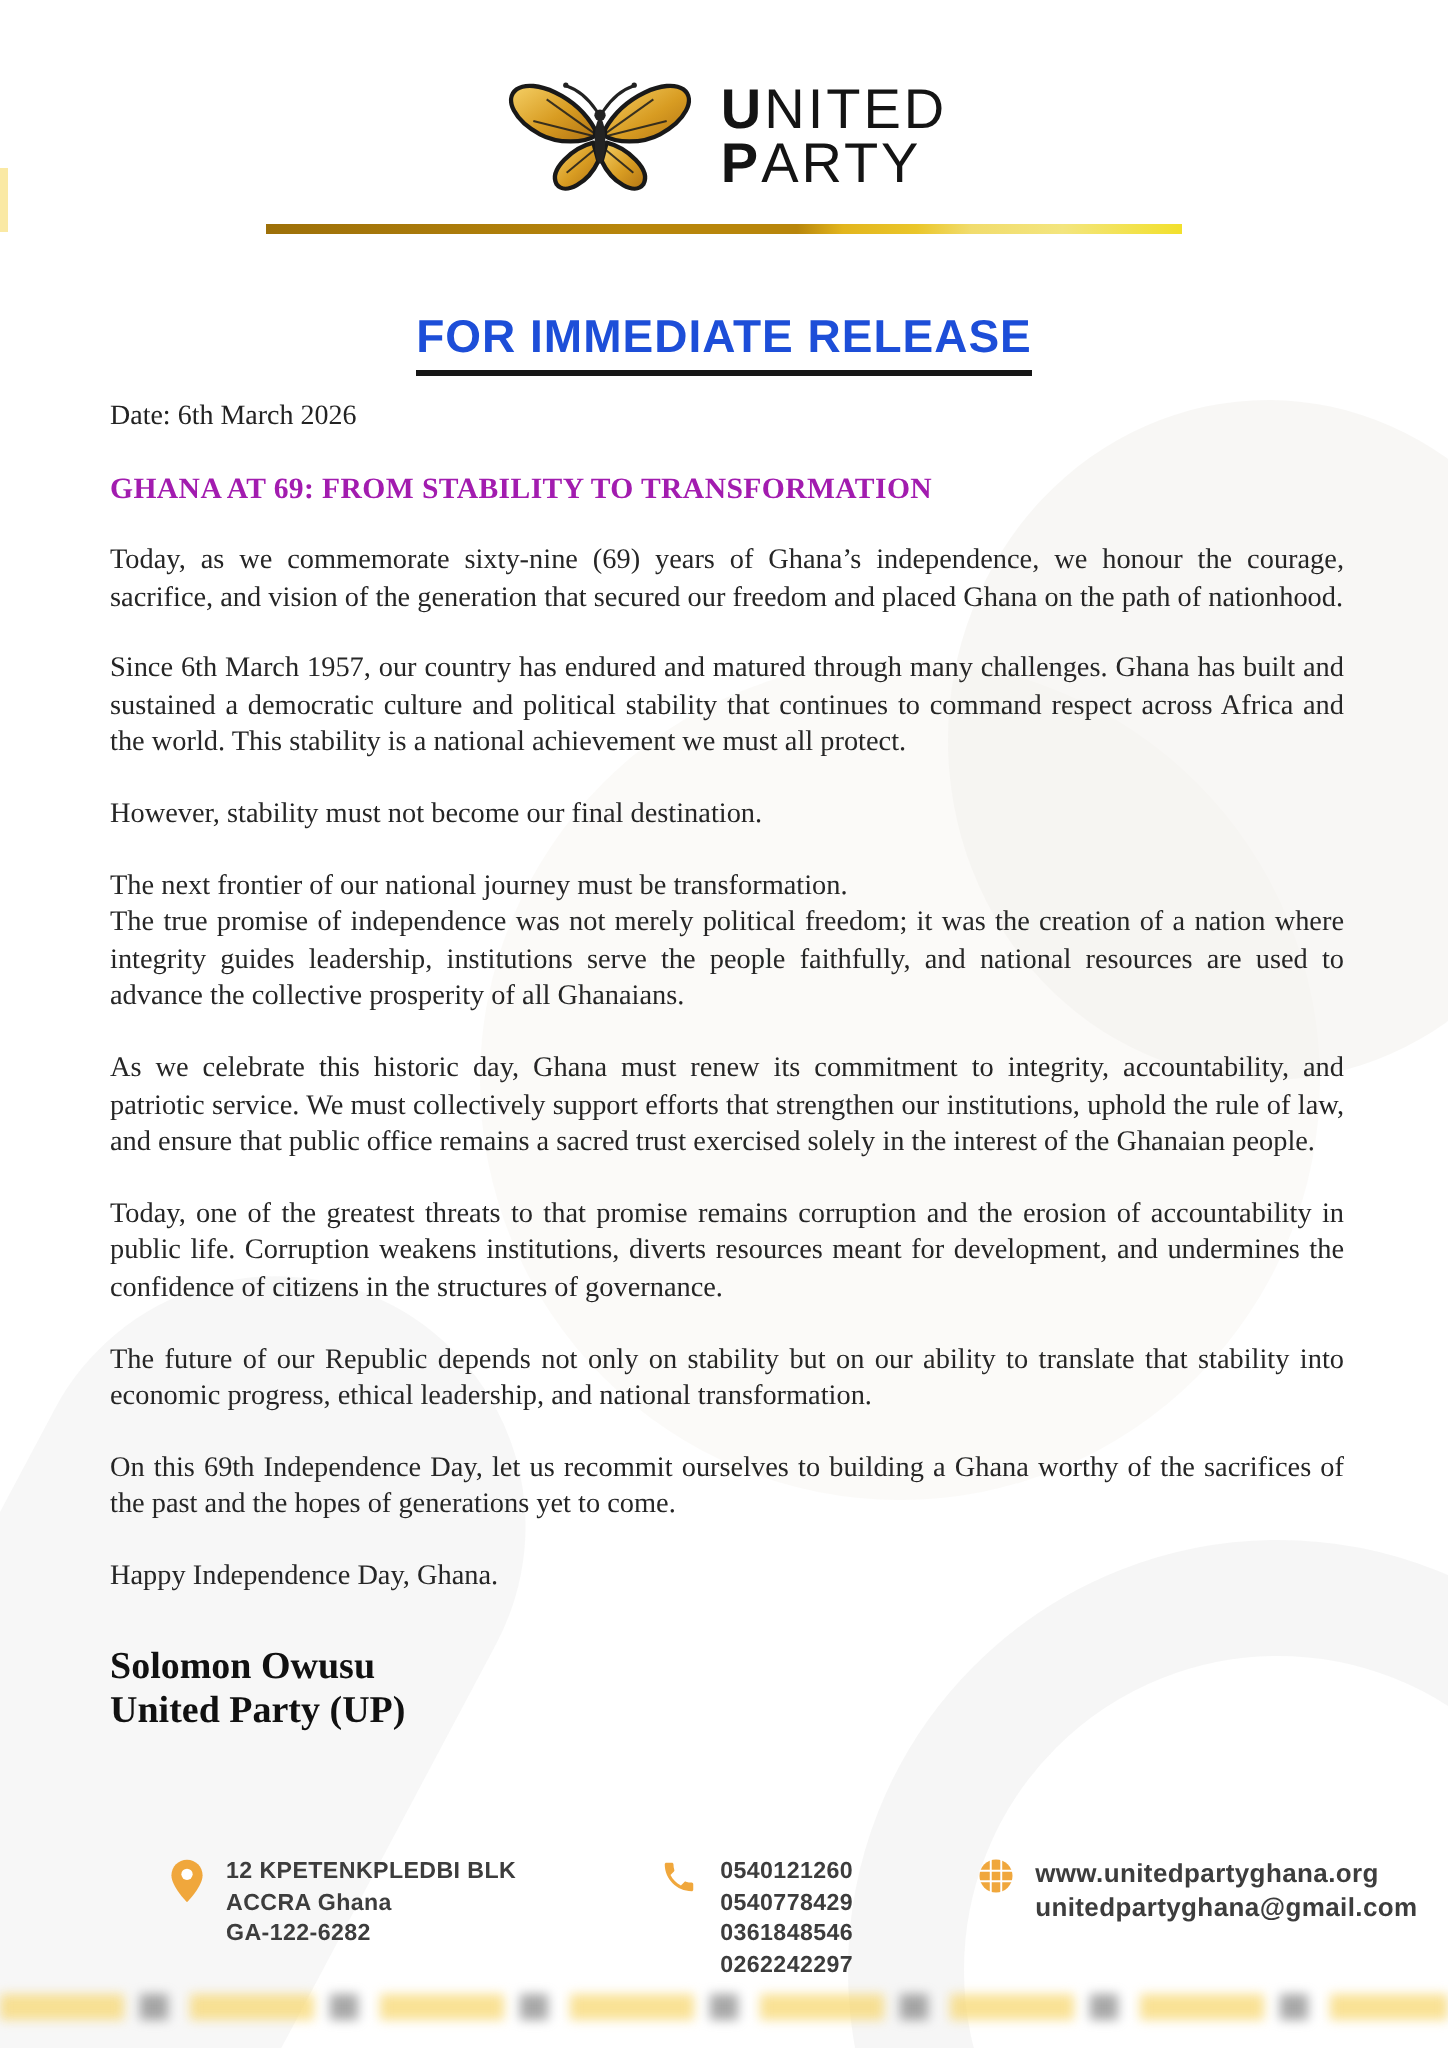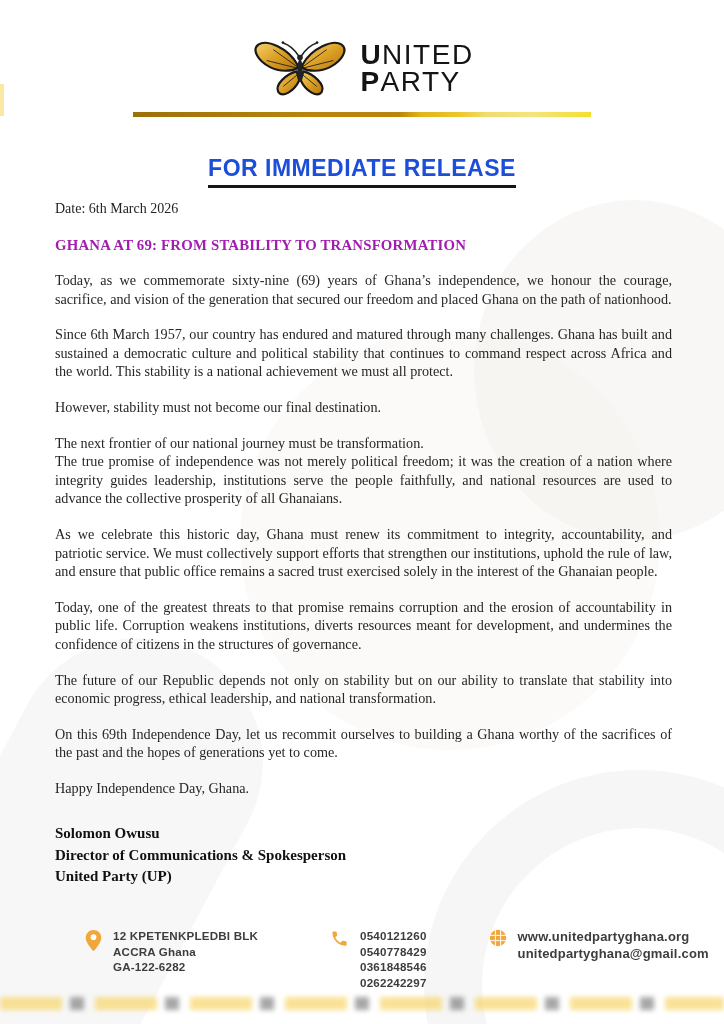--- a/index.html
+++ b/index.html
@@ -75,21 +75,21 @@
     margin-top:20px; font-weight:700; font-size:14.8px;
     letter-spacing:0.2px; color:#a21caf;font-family:Liberation Serif, serif;
   }
   .doc-body p.para {
     margin-top:17px;
     font-size:14.2px; line-height:18.6px;
     text-align:justify;
     color:#262626;
   }
   .doc-body p.para.tight { margin-top:0; }
-  .signature { margin-top:26px; font-weight:700; font-size:15px; line-height:21.5px; color:#111; }
+  .signature { margin-top:26px; font-weight:700; font-size:19px; line-height:21.5px; color:#111; }
 
   
   .footer {
     position:absolute; left:0; top:928px; width:100%;
     display:flex; align-items:flex-start;
     padding-left:85px;
     font-family:"Liberation Sans", sans-serif;
     z-index:2;
   }
   .f-col { display:flex; align-items:flex-start; gap:11px; }
@@ -178,21 +178,20 @@
     <p class="para">The next frontier of our national journey must be transformation.</p>
     <p class="para tight">The true promise of independence was not merely political freedom; it was the creation of a nation where integrity guides leadership, institutions serve the people faithfully, and national resources are used to advance the collective prosperity of all Ghanaians.</p>
     <p class="para">As we celebrate this historic day, Ghana must renew its commitment to integrity, accountability, and patriotic service. We must collectively support efforts that strengthen our institutions, uphold the rule of law, and ensure that public office remains a sacred trust exercised solely in the interest of the Ghanaian people.</p>
     <p class="para">Today, one of the greatest threats to that promise remains corruption and the erosion of accountability in public life. Corruption weakens institutions, diverts resources meant for development, and undermines the confidence of citizens in the structures of governance.</p>
     <p class="para">The future of our Republic depends not only on stability but on our ability to translate that stability into economic progress, ethical leadership, and national transformation.</p>
     <p class="para">On this 69th Independence Day, let us recommit ourselves to building a Ghana worthy of the sacrifices of the past and the hopes of generations yet to come.</p>
     <p class="para">Happy Independence Day, Ghana.</p>
 
     <div class="signature">
       <div>Solomon Owusu</div>
-      <div>Director of Communications &amp; Spokesperson</div>
       <div>United Party (UP)</div>
     </div>
   </div>
 
   <div class="footer">
 
     <div class="f-col address">
       <svg class="f-icon" width="17" height="23" viewBox="0 0 24 32" aria-hidden="true">
         <path d="M12 1C5.9 1 1 5.9 1 12c0 8 11 19 11 19s11-11 11-19C23 5.9 18.1 1 12 1z" fill="#f0a73c"></path>
         <circle cx="12" cy="11.3" r="4" fill="#ffffff"></circle>

